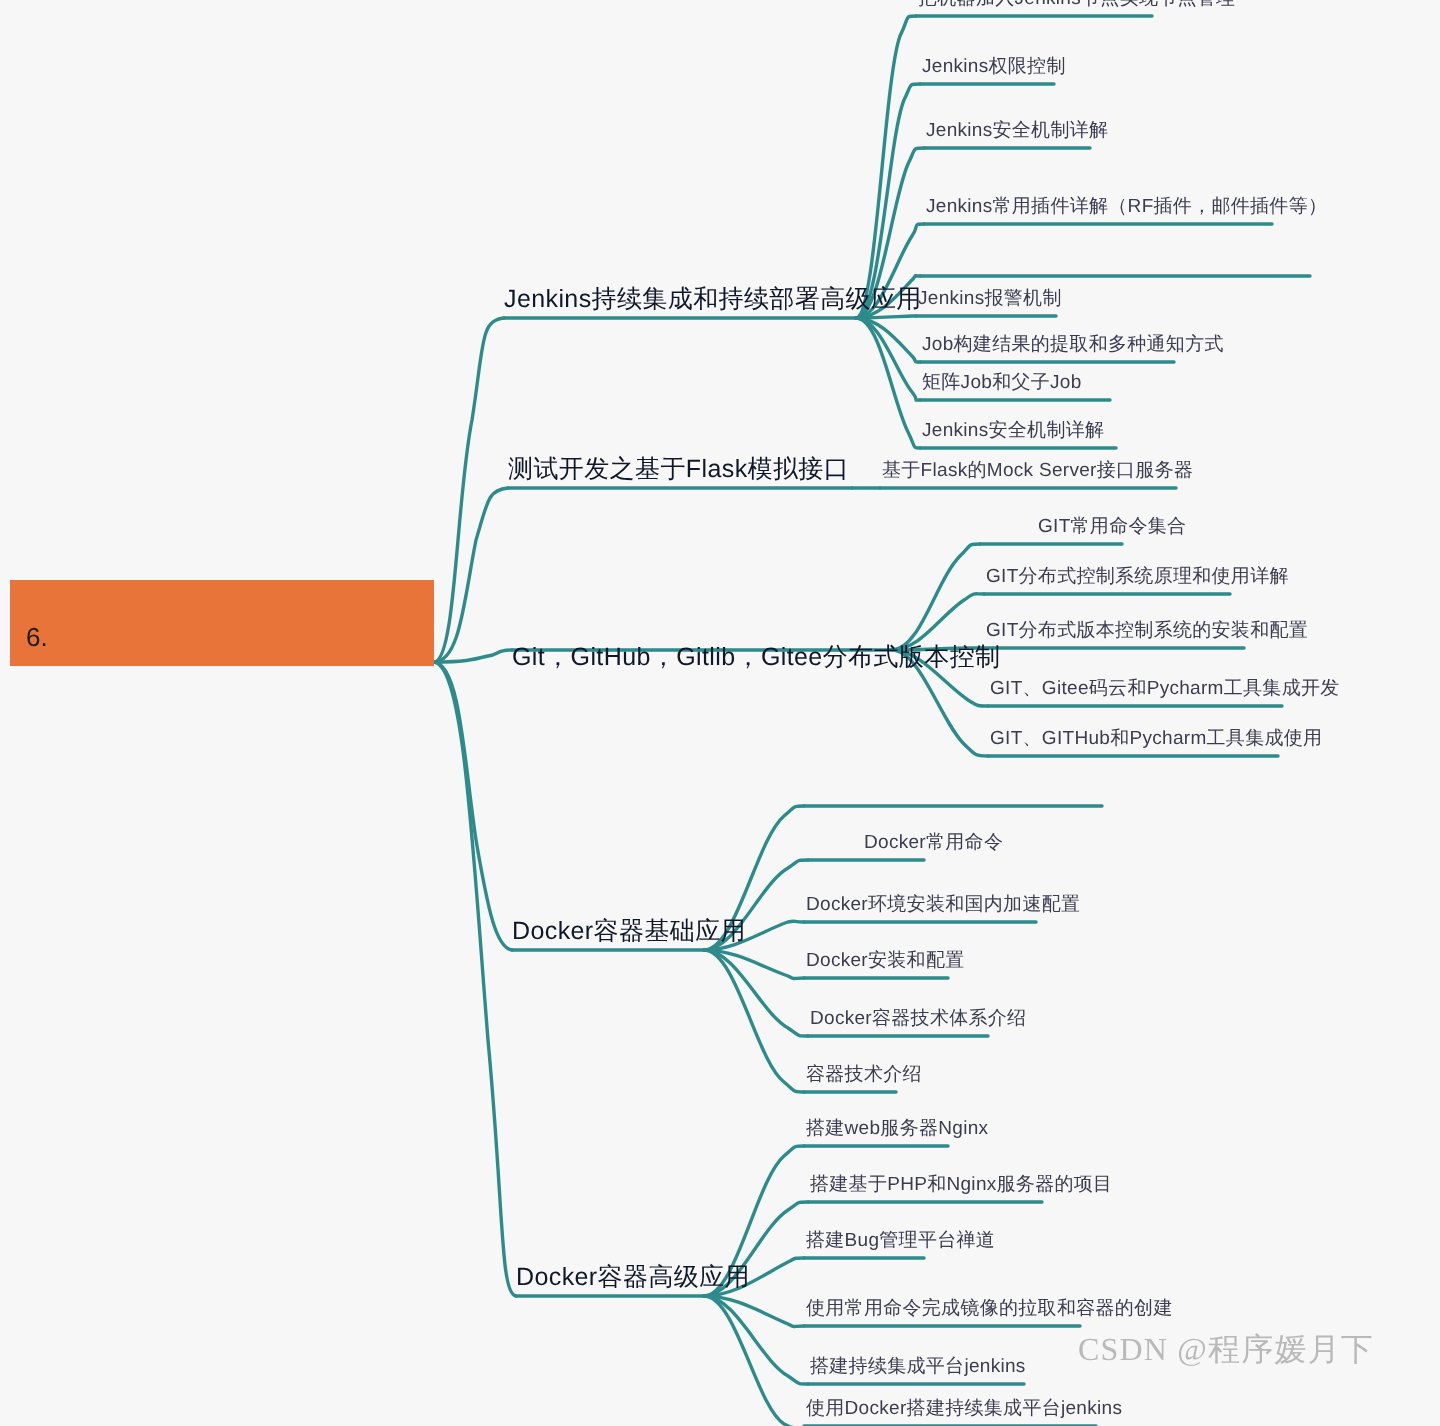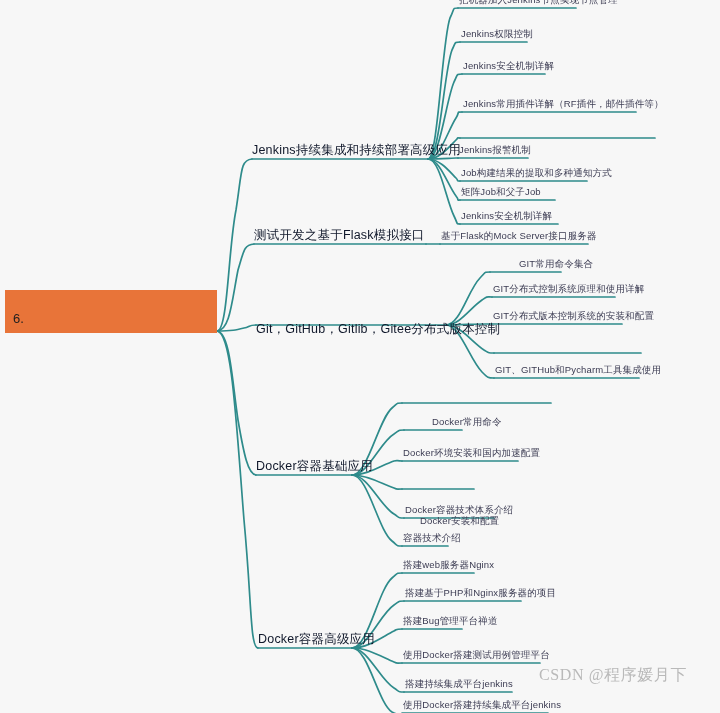--- a/index.html
+++ b/index.html
@@ -177,30 +177,31 @@
   <div class="node l2" style="left:459px; top:158px;">Jenkins报警机制</div>
   <div class="node l2" style="left:461px; top:181px;">Job构建结果的提取和多种通知方式</div>
   <div class="node l2" style="left:461px; top:200px;">矩阵Job和父子Job</div>
   <div class="node l2" style="left:461px; top:224px;">Jenkins安全机制详解</div>
 
   <div class="node l2" style="left:441px; top:244px;">基于Flask的Mock Server接口服务器</div>
 
   <div class="node l2" style="left:491px; top:272px;margin-left:28px;">GIT常用命令集合</div>
   <div class="node l2" style="left:493px; top:297px;">GIT分布式控制系统原理和使用详解</div>
   <div class="node l2" style="left:493px; top:324px;">GIT分布式版本控制系统的安装和配置</div>
+  <div class="node l2" style="left:495px; top:353px;">GIT、Gitee码云和Pycharm工具集成开发</div>
   <div class="node l2" style="left:495px; top:378px;">GIT、GITHub和Pycharm工具集成使用</div>
 
   <div class="node l2" style="left:405px; top:430px;margin-left:27px;">Docker常用命令</div>
   <div class="node l2" style="left:403px; top:461px;">Docker环境安装和国内加速配置</div>
-  <div class="node l2" style="left:420px; top:489px;margin-top:40px;">Docker安装和配置</div>
+  <div class="node l2" style="left:403px; top:489px;">Docker安装和配置</div>
   <div class="node l2" style="left:405px; top:518px;">Docker容器技术体系介绍</div>
   <div class="node l2" style="left:403px; top:546px;">容器技术介绍</div>
 
   <div class="node l2" style="left:403px; top:573px;">搭建web服务器Nginx</div>
   <div class="node l2" style="left:405px; top:601px;">搭建基于PHP和Nginx服务器的项目</div>
   <div class="node l2" style="left:403px; top:629px;">搭建Bug管理平台禅道</div>
-  <div class="node l2" style="left:403px; top:663px;">使用Docker搭建测试用例管理平台</div>
+  <div class="node l2" style="left:403px; top:663px;">使用常用命令完成镜像的拉取和容器的创建</div>
   <div class="node l2" style="left:405px; top:692px;">搭建持续集成平台jenkins</div>
   <div class="node l2" style="left:403px; top:713px;">使用Docker搭建持续集成平台jenkins</div>
 
   <div id="watermark">CSDN @程序媛月下</div>
 
 </div>
 
 </body></html>

